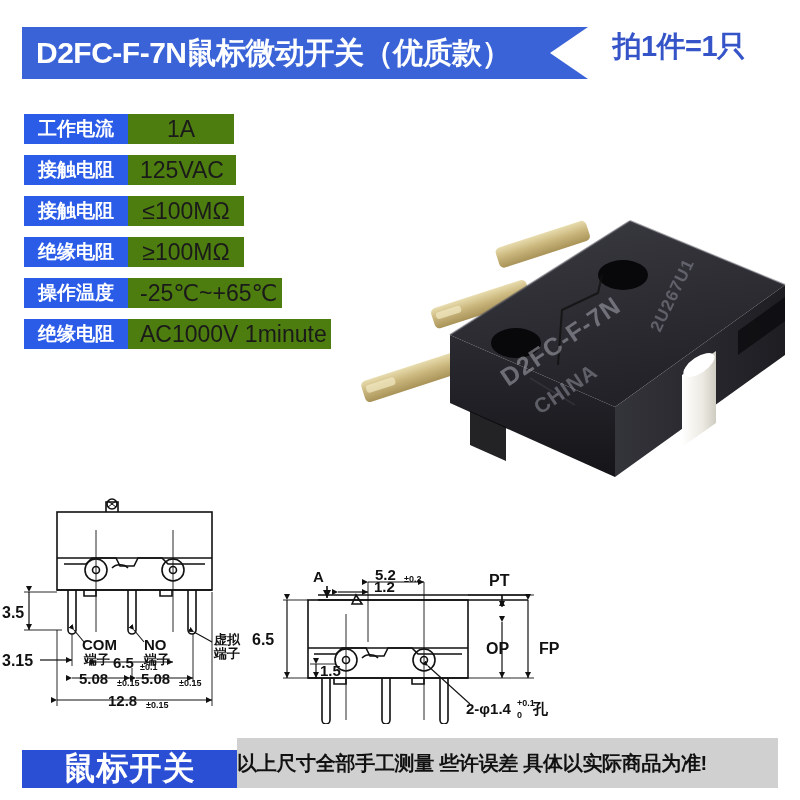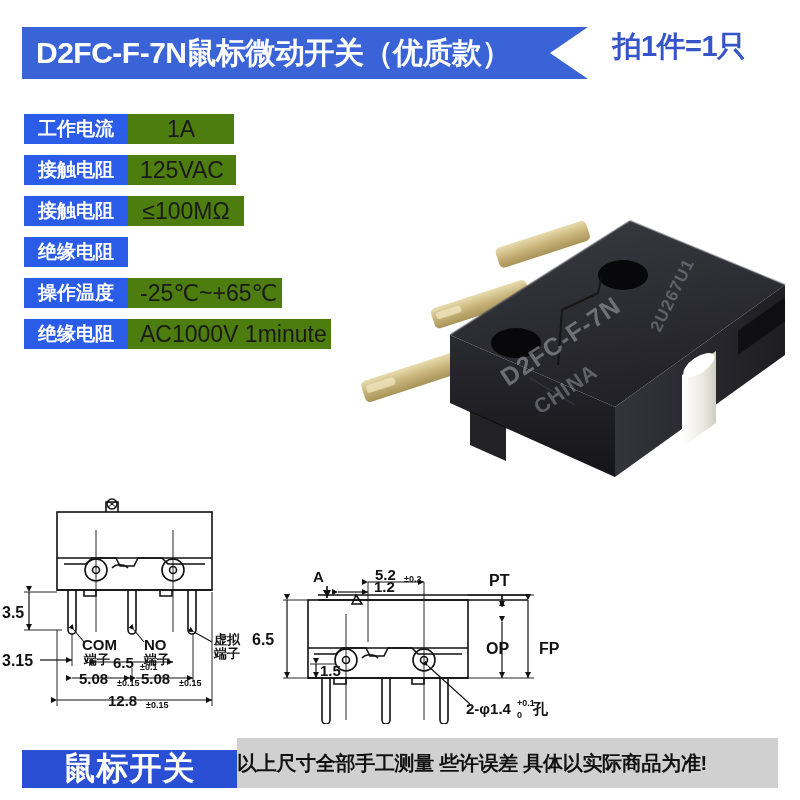--- a/index.html
+++ b/index.html
@@ -187,20 +187,21 @@
     <div class="spec-value">125VAC</div>
   </div>
 
   <div class="spec-row" data-w="w3">
     <div class="spec-label">接触电阻</div>
     <div class="spec-value">≤100MΩ</div>
   </div>
 
   <div class="spec-row" data-w="w4">
     <div class="spec-label">绝缘电阻</div>
+    <div class="spec-value">≥100MΩ</div>
   </div>
 
   <div class="spec-row" data-w="w5">
     <div class="spec-label">操作温度</div>
     <div class="spec-value">-25℃~+65℃</div>
   </div>
 
   <div class="spec-row" data-w="w6">
     <div class="spec-label">绝缘电阻</div>
     <div class="spec-value">AC1000V 1minute</div>

